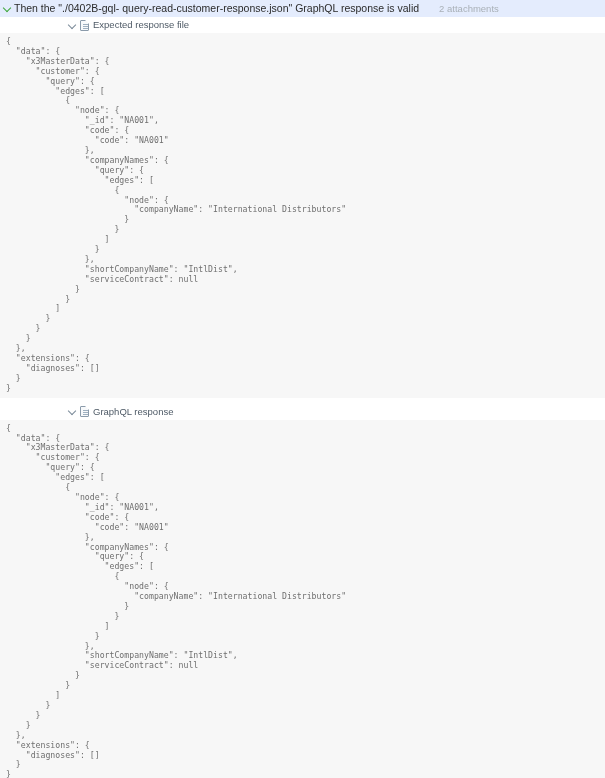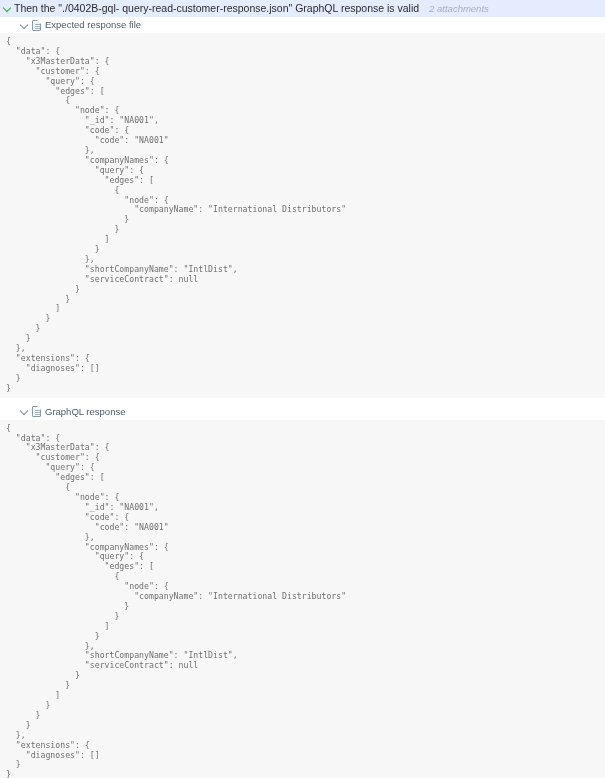--- a/index.html
+++ b/index.html
@@ -48,35 +48,35 @@
   .chev-gray  { color: #7a8a99; }
 
   .step-text {
     font-size: 10.5px;
     color: #2b2b2b;
     line-height: 17px;
   }
   .attach-count {
     font-size: 9.5px;
     color: #a9b0b7;
-    margin-left: 10px;
+    margin-left: 20px;
     line-height: 17px;
-    font-style: italic;
   }
 
   
   .attach-section { background: #ffffff; }
 
   .attach-head {
     display: flex;
     align-items: center;
     height: 16px;
     padding-left: 20px;
     background: #ffffff;
     white-space: nowrap;
+    margin-left: 48px;
   }
   .file-icon {
     position: relative;
     width: 9px;
     height: 11px;
     flex: none;
     margin: 0 4px 0 1px;
     background: #f7f9fb;
     border: 1px solid #8b9bab;
     border-radius: 1px;

